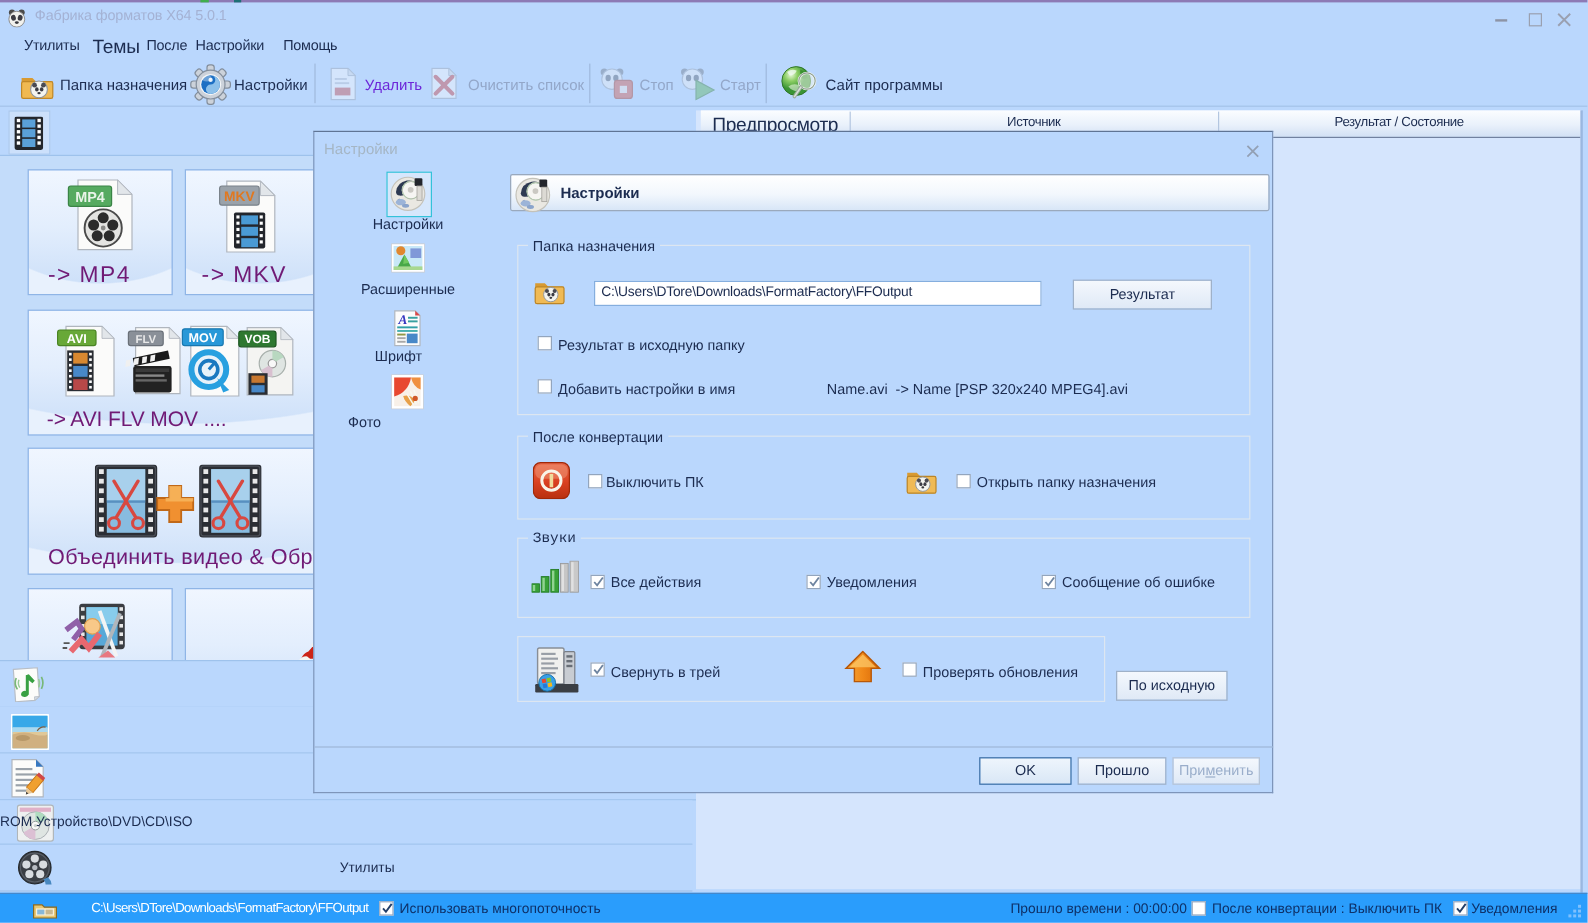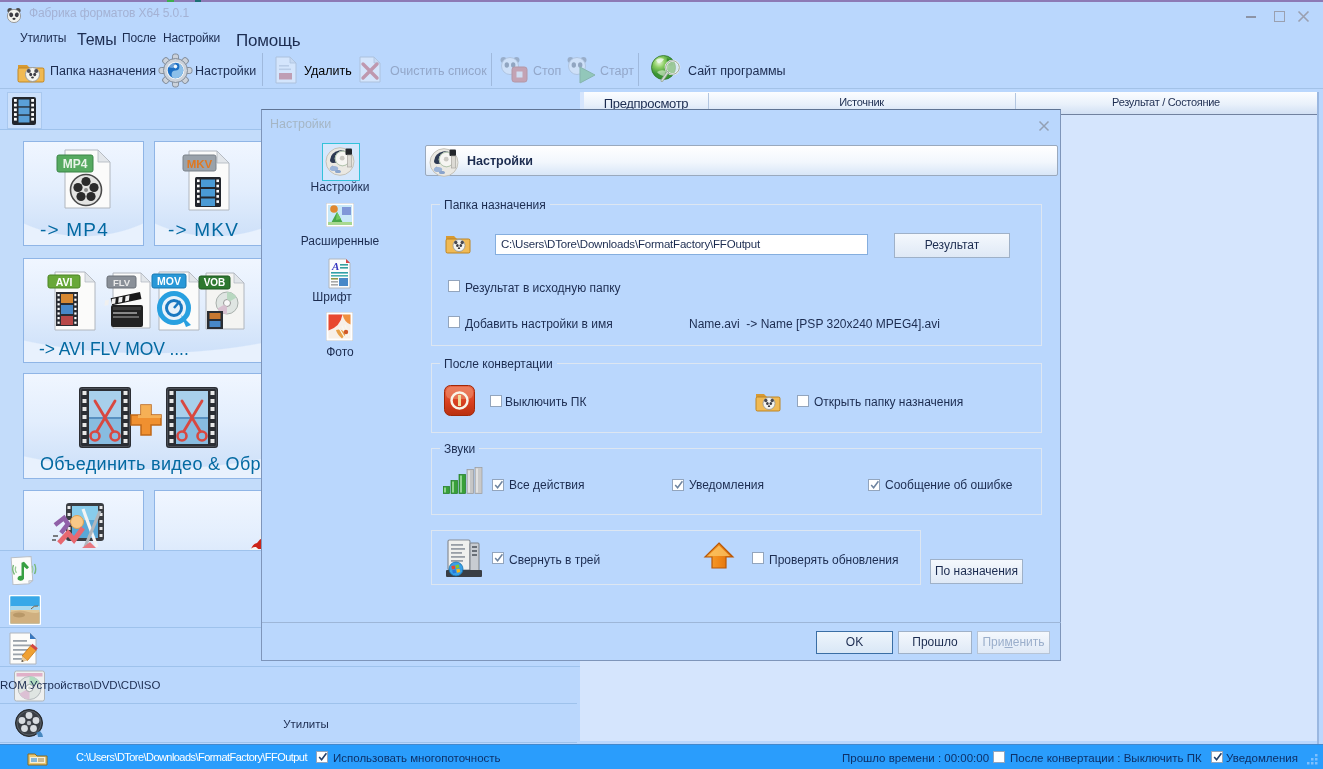--- a/index.html
+++ b/index.html
@@ -5,21 +5,21 @@
 body{width:1323px;height:769px;overflow:hidden;position:relative;
  font-family:"Liberation Sans",sans-serif;background:#bad7fd;}
 .abs{position:absolute;}
 .txt{color:#1c2c50;font-size:12px;white-space:nowrap;}
 .cb{position:absolute;width:10px;height:10px;background:#fff;border:1px solid #93a5bd;}
 .cb.ck svg{position:absolute;left:0;top:-1px;}
 .gbx{position:absolute;border:1px solid #dde6f1;}
 .glb{position:absolute;top:-7px;left:8px;background:#bad7fd;padding:0 4px;color:#1c2c50;font-size:12px;white-space:nowrap;}
 .btn{position:absolute;background:linear-gradient(#f4f8fd,#dfe9f6);border:1px solid #9fb1c8;color:#1c2c50;font-size:12px;text-align:center;}
 .tile{position:absolute;border:1px solid #8fb5e6;background:radial-gradient(120% 115% at 50% -8%, rgba(0,0,0,0) 0 86%, #e8f1fd 87%),linear-gradient(#f0f6ff 0%,#e3eefd 45%,#cadef8 100%);}
-.tiletxt{position:absolute;color:#0369a1;font-size:17px;white-space:nowrap;}
+.tiletxt{position:absolute;color:#701a75;font-size:17px;white-space:nowrap;}
 </style></head>
 <body>
 
 <div class="abs" style="left:0;top:0;width:1323px;height:2px;background:#8d7ab5;"></div>
 <div class="abs" style="left:167px;top:0;width:7px;height:2px;background:#3fae4e;"></div>
 <div class="abs" style="left:195px;top:0;width:6px;height:2px;background:#1e6f75;"></div>
 
 <div class="abs" style="left:29px;top:4px;width:400px;height:18px;color:#a4b2d4;font-size:12px;letter-spacing:-0.1px;line-height:18px;">Фабрика форматов X64 5.0.1</div>
 <div id="appicon" class="abs" style="left:6px;top:7px;width:16px;height:16px;"><svg width="16" height="16">
       <circle cx="4" cy="3.5" r="2.6" fill="#4a4a4a"></circle>
@@ -33,21 +33,21 @@
 <div class="abs" style="left:1246px;top:16px;width:10px;height:1.5px;background:#8d94a6;"></div>
 <div class="abs" style="left:1274px;top:11px;width:9px;height:9px;border:1.5px solid #9aa0b0;"></div>
 <svg class="abs" style="left:1297px;top:10px" width="13" height="13">
     <path d="M1.5 1.5 L11.5 11.5 M11.5 1.5 L1.5 11.5" stroke="#9aa0b0" stroke-width="1.6"></path>
   </svg>
 
 <div class="abs txt" style="left:20px;top:31px;font-size:12px;letter-spacing:-0.2px;">Утилиты</div>
 <div class="abs txt" style="left:77px;top:31px;font-size:16px;letter-spacing:-0.2px;">Темы</div>
 <div class="abs txt" style="left:122px;top:31px;font-size:12px;letter-spacing:-0.2px;">После</div>
 <div class="abs txt" style="left:163px;top:31px;font-size:12px;letter-spacing:-0.2px;">Настройки</div>
-<div class="abs txt" style="left:236px;top:31px;font-size:17px;letter-spacing:-0.2px;">Помощь</div>
+<div class="abs txt" style="left:236px;top:31px;font-size:12px;letter-spacing:-0.2px;">Помощь</div>
 
 <div class="abs" style="left:0;top:88px;width:1323px;height:1px;background:#a3c2e8;"></div>
 <div class="abs" style="left:262px;top:53px;width:1px;height:33px;background:#9fb9dd;"></div>
 <div class="abs" style="left:491px;top:53px;width:1px;height:33px;background:#9fb9dd;"></div>
 <div class="abs" style="left:638px;top:53px;width:1px;height:33px;background:#9fb9dd;"></div>
 <div id="tb-folder" class="abs" style="left:16px;top:58px;"><svg width="30" height="28">
       <path d="M2 7 l9 0 3 3 14 0 0 14 -26 0 z" fill="#d89a32"></path>
       <rect x="2" y="10" width="26" height="14" rx="1.5" fill="#f0b952" stroke="#c08828" stroke-width="1"></rect>
       <circle cx="16.5" cy="16.5" r="7" fill="#f4f4ef" stroke="#90959c" stroke-width=".9"></circle>
       <circle cx="12.8" cy="13" r="2" fill="#4a4a52"></circle>
@@ -72,21 +72,21 @@
       <ellipse cx="14.5" cy="12.5" rx="4" ry="2.5" fill="#ffffff" opacity=".35"></ellipse>
     </svg></div>
 <div class="abs txt" style="left:195px;top:64px;font-size:12.5px;">Настройки</div>
 <div id="tb-del" class="abs" style="left:274px;top:56px;opacity:.4;"><svg width="24" height="28">
       <path d="M2 1 h14 l6 6 v20 h-20 z" fill="#fcfcfc" stroke="#9aa2ae" stroke-width="1"></path>
       <path d="M16 1 l6 6 h-6 z" fill="#d8dde4" stroke="#9aa2ae" stroke-width=".8"></path>
       <rect x="5" y="17" width="13" height="6.5" fill="#c84a4a"></rect>
       <rect x="5" y="9" width="10" height="1.6" fill="#b8bec8"></rect>
       <rect x="5" y="12.5" width="12" height="1.6" fill="#b8bec8"></rect>
     </svg></div>
-<div class="abs" style="left:304px;top:64px;color:#000000;font-size:12.5px;">Удалить</div>
+<div class="abs" style="left:304px;top:64px;color:#6d28d9;font-size:12.5px;">Удалить</div>
 <div id="tb-clr" class="abs" style="left:358px;top:56px;opacity:.4;"><svg width="24" height="27">
       <path d="M2 1 h14 l6 6 v19 h-20 z" fill="#fcfcfc" stroke="#9aa2ae" stroke-width="1"></path>
       <path d="M16 1 l6 6 h-6 z" fill="#d8dde4" stroke="#9aa2ae" stroke-width=".8"></path>
       <path d="M5 8 L19 22 M19 8 L5 22" stroke="#c83c3c" stroke-width="3.4" stroke-linecap="round"></path>
     </svg></div>
 <div class="abs" style="left:390px;top:64px;color:#93a7c9;font-size:12.5px;">Очистить список</div>
 <div id="tb-stop" class="abs" style="left:499px;top:56px;opacity:.4;"><svg width="31" height="28">
       <circle cx="4.5" cy="4" r="3" fill="#6a7280"></circle>
       <circle cx="17.5" cy="4" r="3" fill="#6a7280"></circle>
       <circle cx="11" cy="10" r="8.5" fill="#eceff2" stroke="#9aa2ae" stroke-width=".9"></circle>
@@ -121,21 +121,21 @@
       <circle cx="21.5" cy="13.5" r="6.8" fill="none" stroke="#8a9a8c" stroke-width=".9"></circle>
       <line x1="16.5" y1="18.5" x2="11" y2="26.5" stroke="#9aaa9c" stroke-width="3" stroke-linecap="round"></line>
       <line x1="16.5" y1="18.5" x2="11" y2="26.5" stroke="#d8e4d8" stroke-width="1.2" stroke-linecap="round"></line>
     </svg></div>
 <div class="abs txt" style="left:688px;top:64px;font-size:12.5px;">Сайт программы</div>
 
 <div class="abs" style="left:580px;top:92px;width:738px;height:649px;background:#d5e5fd;"></div>
 <div class="abs" style="left:584px;top:92px;width:733px;height:22px;background:linear-gradient(#fbfdff,#e9f1fb 55%,#d2e0f4);border-bottom:1px solid #71819f;"></div>
 <div class="abs" style="left:708px;top:93px;width:1px;height:21px;background:#b3c6e0;"></div>
 <div class="abs" style="left:1015px;top:93px;width:1px;height:21px;background:#b3c6e0;"></div>
-<div class="abs txt" style="left:584px;top:96px;width:124px;text-align:center;font-size:13px;letter-spacing:-0.3px;">Предпросмотр</div>
+<div class="abs txt" style="left:584px;top:96px;width:124px;text-align:center;font-size:16px;letter-spacing:-0.3px;">Предпросмотр</div>
 <div class="abs txt" style="left:708px;top:96px;width:307px;text-align:center;font-size:11px;letter-spacing:-0.3px;">Источник</div>
 <div class="abs txt" style="left:1015px;top:96px;width:302px;text-align:center;font-size:11px;letter-spacing:-0.3px;">Результат / Состояние</div>
 <div class="abs" style="left:1317px;top:92px;width:2px;height:652px;background:#9ab7e0;"></div>
 
 <div id="leftpanel" class="abs" style="left:0;top:89px;width:580px;height:655px;overflow:hidden;">
  <div class="abs" style="left:0;top:0;width:580px;height:40px;background:#bad7fd;border-bottom:1px solid #9ec2ec;"></div>
  <div class="abs" style="left:7px;top:3px;width:33px;height:35px;background:#cce0fb;border:1px solid #a9c8ef;"></div>
  <div id="ic-film" class="abs" style="left:12px;top:8px;"><svg width="24" height="28">
         <rect x="0" y="0" width="24" height="28" rx="2" fill="#23262c"></rect>
         <g fill="#fff">
@@ -515,21 +515,21 @@
  <div class="abs txt" style="left:20px;top:180px;width:100px;text-align:center;">Шрифт</div>
  <div id="ic-photo" class="abs" style="left:64px;top:202px;"><svg width="27" height="29">
         <rect x="0" y="0" width="27" height="29" fill="#fff" stroke="#c0c4ca" stroke-width="1"></rect>
         <rect x="2.5" y="2.5" width="22" height="24" fill="#f8f0e8"></rect>
         <path d="M2.5 2.5 h14 q-2 12 -14 16 z" fill="#e84830"></path>
         <path d="M16.5 2.5 h8 v10 q-6 -2 -8 -10 z" fill="#f09040"></path>
         <path d="M10 18 q6 -2 10 4 l-4 4.5 q-5 -4 -6 -8.5 z" fill="#e8a048"></path>
         <path d="M13 16 l6 10 M16 14 l5 11 M19 13 l4 11" stroke="#f8f8f0" stroke-width="1.2"></path>
         <circle cx="20" cy="20" r="2.2" fill="#d05828"></circle>
       </svg></div>
- <div class="abs txt" style="left:28px;top:235px;width:100px;text-align:center;">Фото</div>
+ <div class="abs txt" style="left:28px;top:235px;width:100px;text-align:left;">Фото</div>
 
  <div class="abs" style="left:163px;top:35px;width:633px;height:31px;background:linear-gradient(#ffffff,#f2f7fd 55%,#d8e6f7);border:1px solid #9aa9bd;border-radius:2px;box-sizing:border-box;"></div>
  <div id="ic-gearbig2" class="abs" style="left:166px;top:36px;"><svg width="32" height="32">
         <ellipse cx="16" cy="16.5" rx="14" ry="13.8" fill="#eae8e2" stroke="#c4c2ba" stroke-width="1"></ellipse>
         <path d="M6 15 q1 -8 9 -9.5 q3 -.5 6 .5 l-1.5 5 q-4.5 7.5 -10.5 7 q-3 -.5 -3 -3 z" fill="#2e3a52"></path>
         <circle cx="18.5" cy="13.5" r="7.3" fill="#f6f5f2" stroke="#beb"></circle>
         <circle cx="18.5" cy="13.5" r="7.3" fill="none" stroke="#b8b6b0" stroke-width=".8"></circle>
         <circle cx="18.2" cy="13.2" r="2.4" fill="#cac8c2"></circle>
         <rect x="21.5" y="3.5" width="6.5" height="6.5" rx="1" fill="#23262c"></rect>
         <rect x="23.5" y="10" width="4.2" height="12" fill="#dcdad4" stroke="#a8a6a0" stroke-width=".7"></rect>
@@ -585,21 +585,21 @@
         <circle cx="15" cy="14.5" r="6" fill="#f4f4ef" stroke="#90959c" stroke-width=".8"></circle>
         <circle cx="11.8" cy="11.5" r="1.7" fill="#4a4a52"></circle>
         <circle cx="18.2" cy="11.5" r="1.7" fill="#4a4a52"></circle>
         <ellipse cx="13.4" cy="14.5" rx="1.3" ry="1.6" fill="#3c3c44"></ellipse>
         <ellipse cx="16.8" cy="14.5" rx="1.3" ry="1.6" fill="#3c3c44"></ellipse>
         <ellipse cx="15" cy="17.2" rx="1.2" ry=".9" fill="#38383e"></ellipse>
       </svg></div>
  <div class="cb" style="left:535px;top:285px;"></div>
  <div class="abs txt" style="left:552px;top:285px;">Открыть папку назначения</div>
 
- <div class="gbx" style="left:169px;top:338px;width:609px;height:65px;">
+ <div class="gbx" style="left:169px;top:338px;width:609px;height:65px;font-family:Liberation Mono, monospace;">
    <span class="glb">Звуки</span>
  </div>
  <div id="ic-sound" class="abs" style="left:181px;top:357px;"><svg width="41" height="28">
         <g>
           <rect x="0" y="19.5" width="6.5" height="7" fill="#38a038" stroke="#207820" stroke-width=".7"></rect>
           <rect x="8" y="13.5" width="6.5" height="13" fill="#38a038" stroke="#207820" stroke-width=".7"></rect>
           <rect x="16" y="7.5" width="6.5" height="19" fill="#38a038" stroke="#207820" stroke-width=".7"></rect>
           <rect x="24" y="2.5" width="6.5" height="24" fill="#c6c6c6" stroke="#989898" stroke-width=".7"></rect>
           <rect x="32" y="0.5" width="7" height="26" fill="#c9c9c9" stroke="#9a9a9a" stroke-width=".7"></rect>
         </g>
@@ -667,19 +667,19 @@
             <stop offset="0%" stop-color="#f8a838"></stop>
             <stop offset="50%" stop-color="#f08818"></stop>
             <stop offset="100%" stop-color="#d86808"></stop>
           </linearGradient>
         </defs>
         <path d="M16 1 L30 15 h-7 v11 h-14 v-11 h-7 z" fill="url(#ar)" stroke="#b85808" stroke-width="1.2"></path>
         <path d="M16 3.5 L27 14 h-5.5 l-11 0 h-5.5 z" fill="#fcc868" opacity=".75"></path>
       </svg></div>
  <div class="cb" style="left:490px;top:442px;"></div>
  <div class="abs txt" style="left:507px;top:443px;">Проверять обновления</div>
- <div class="btn" style="left:668px;top:449px;width:91px;height:23px;line-height:23px;">По назначения</div>
+ <div class="btn" style="left:668px;top:449px;width:91px;height:23px;line-height:23px;">По исходную</div>
 
  <div class="abs" style="left:0;top:512px;width:799px;height:1px;background:#9db6d8;"></div>
  <div class="btn" style="left:554px;top:521px;width:75px;height:21px;line-height:21px;border:1px solid #3a6ea5;background:linear-gradient(#eef5fc,#d9e7f6);">OK</div>
  <div class="btn" style="left:636px;top:521px;width:72px;height:21px;line-height:21px;">Прошло</div>
  <div class="btn" style="left:715px;top:521px;width:71px;height:21px;line-height:21px;color:#9aaecb;border-color:#b6c4d6;">При<u>м</u>енить</div>
 </div>
 
 </body></html>

